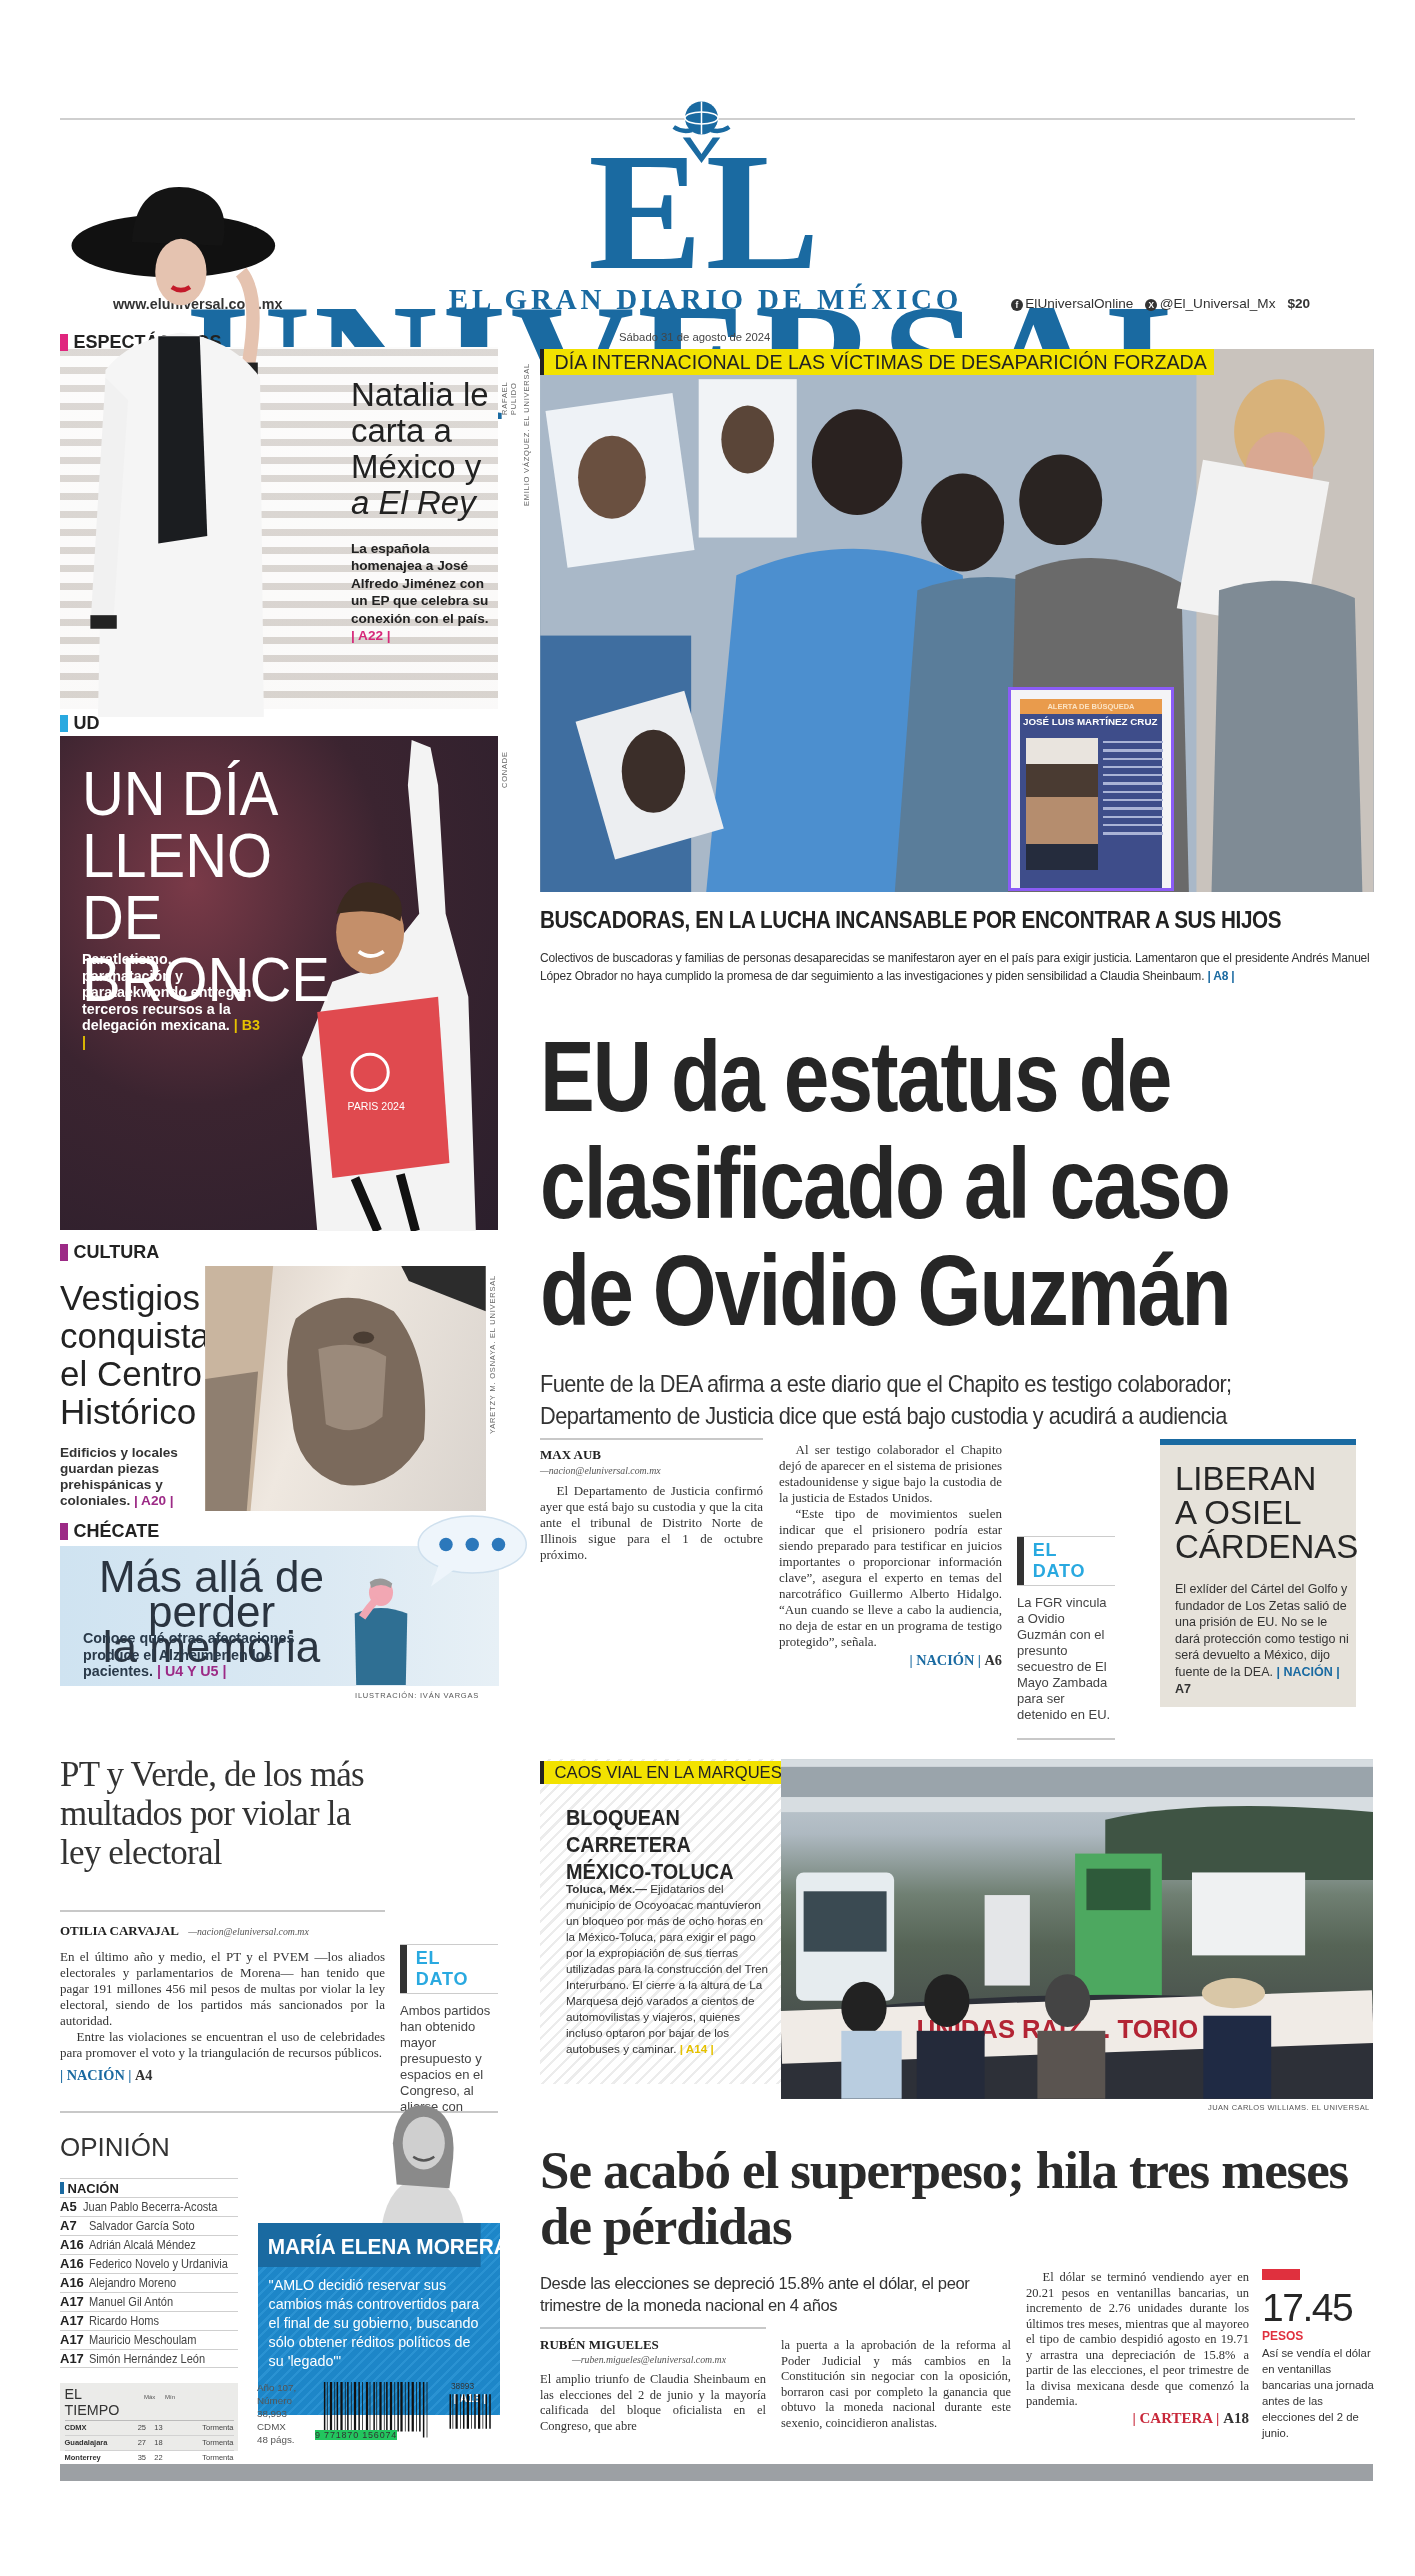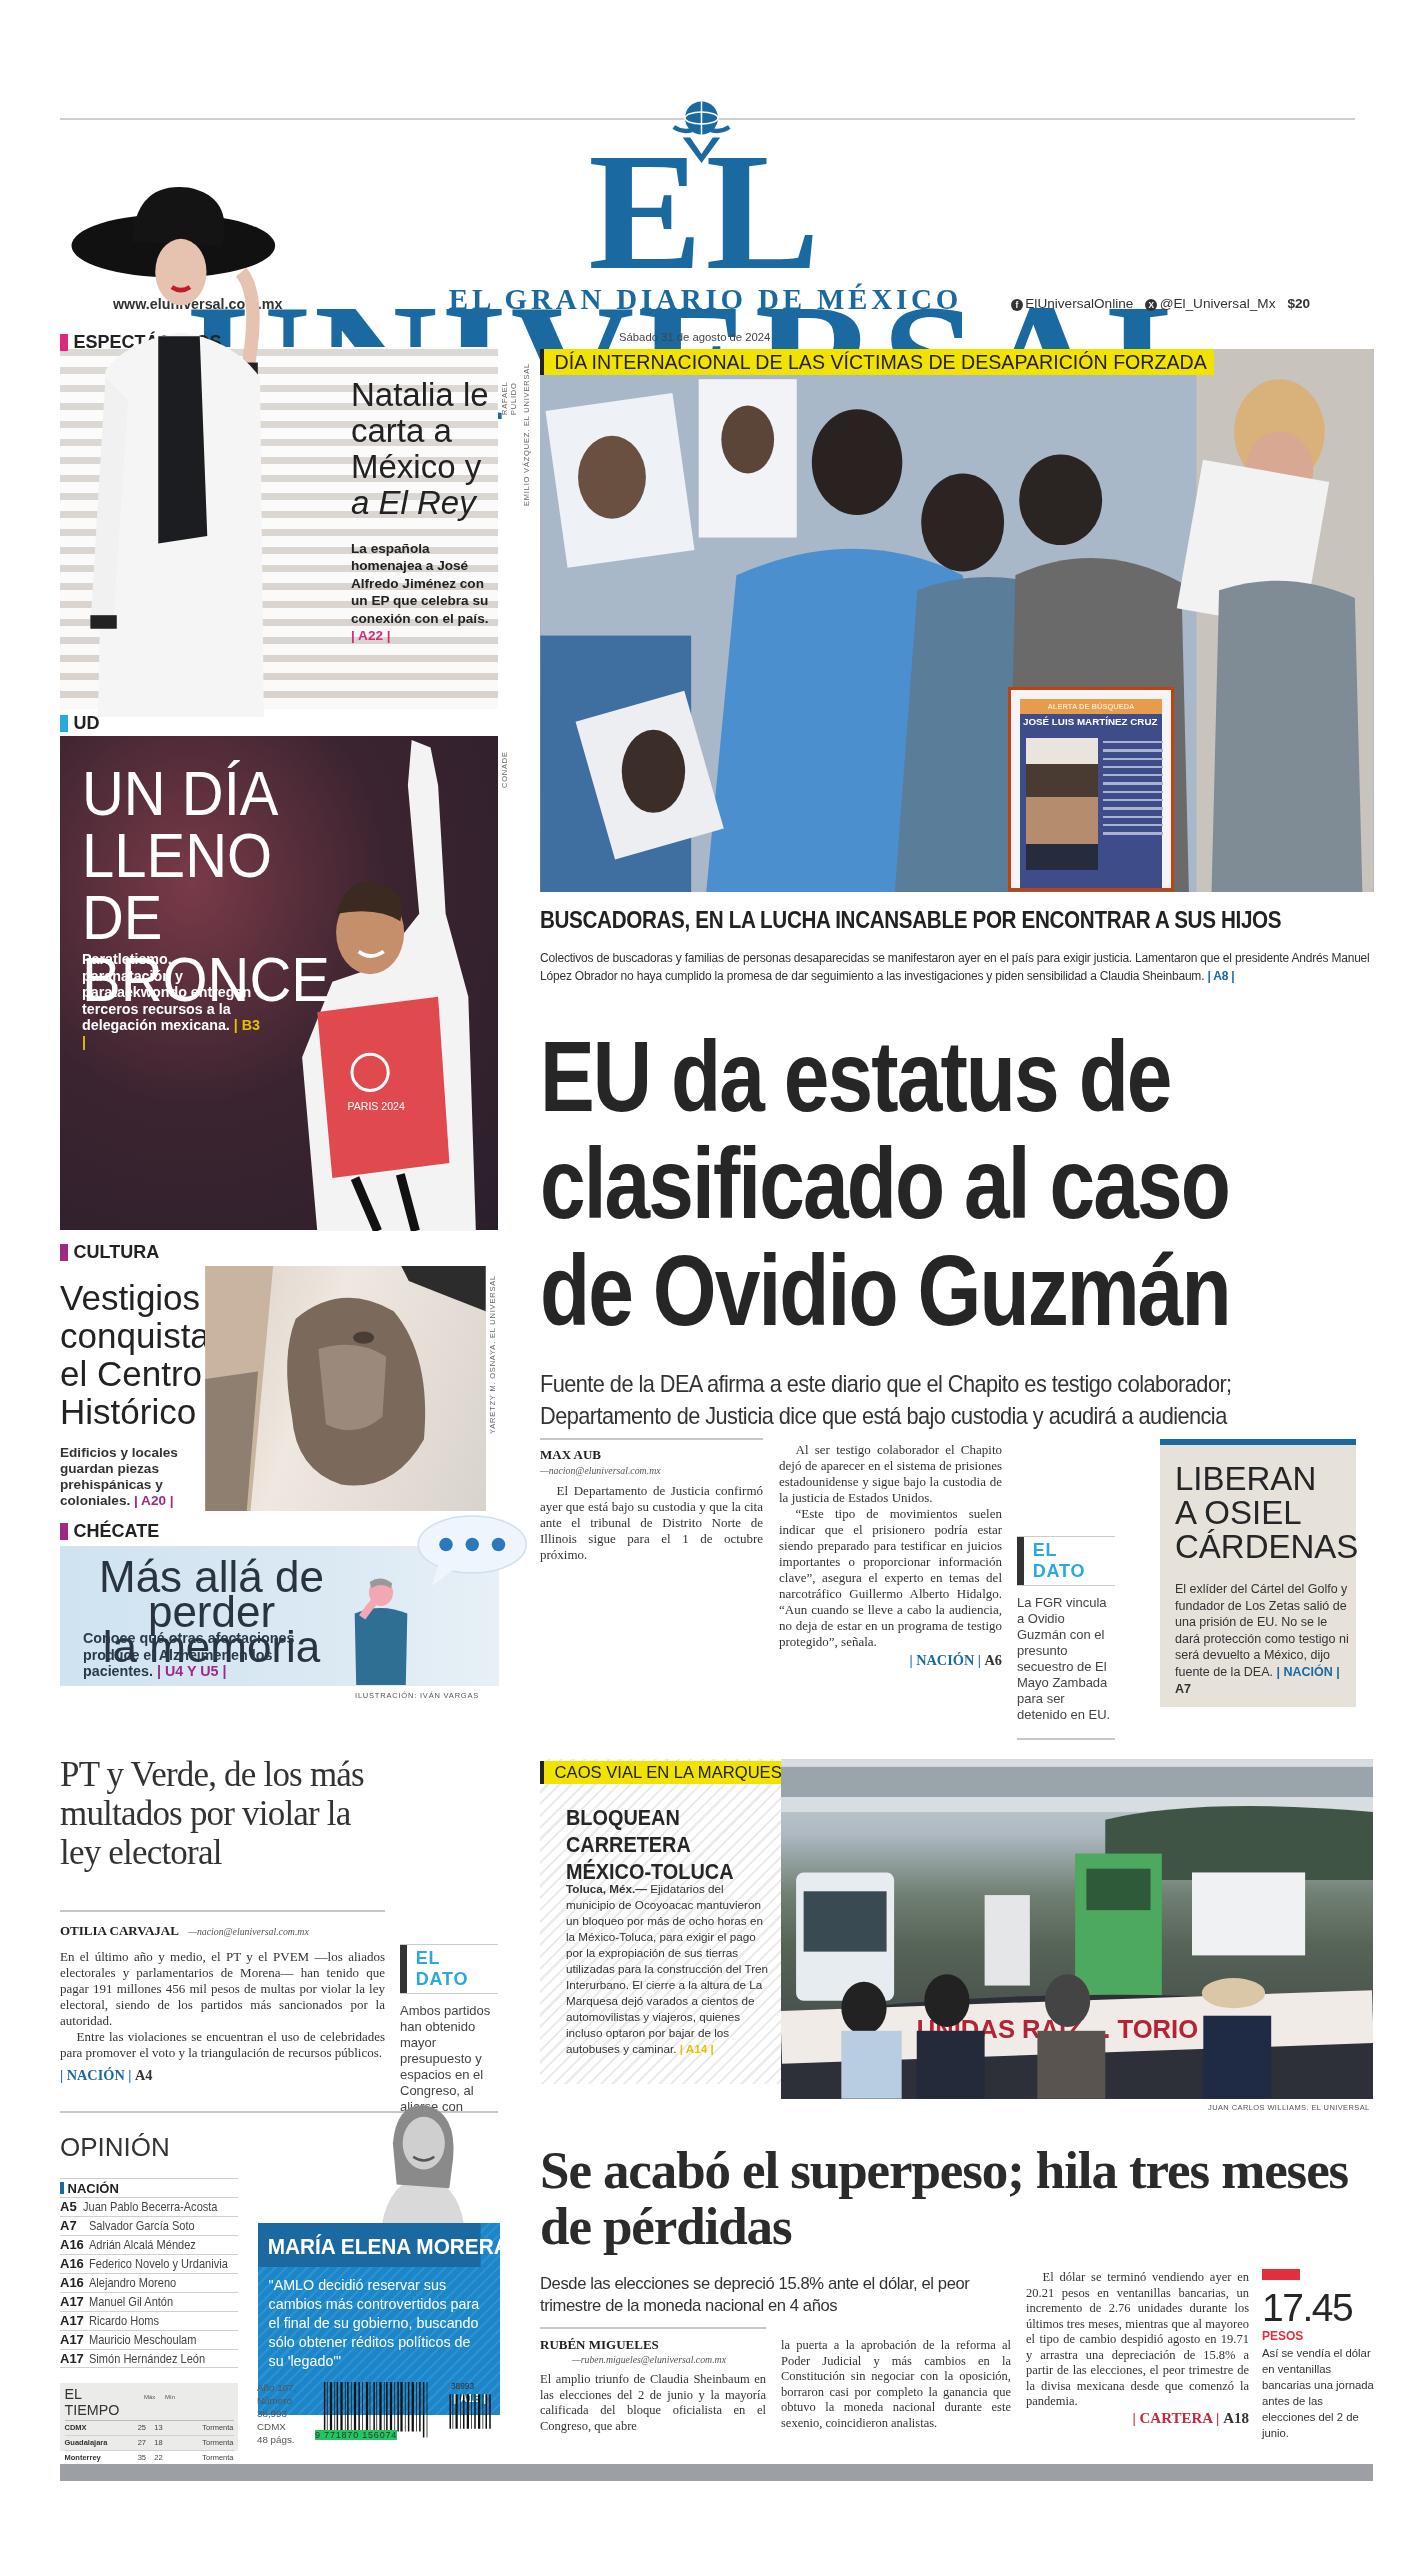--- a/index.html
+++ b/index.html
@@ -68,21 +68,21 @@
   .chec-body { left: 83px; top: 1630px; width: 249px; font-size: 14.3px; line-height: 16.6px; font-weight: 700; color: #2a3a4a; }
   .bubble { left: 408px; top: 1513px; width: 121px; height: 75px; }
   .chec-credit { left: 355px; top: 1691px; font-size: 7.5px; color: #555; letter-spacing: 0.8px; }
 
   
   .main-photo { left: 540px; top: 349px; width: 834px; height: 543px; overflow: hidden;
                 background: linear-gradient(180deg, #b7c4d2 0%, #9fb2c4 40%, #566c85 100%); }
   .kicker-yellow { background: #f2e200; color: #222; font-family: "Liberation Sans Narrow", "Liberation Sans", sans-serif;
                    font-size: 19.6px; padding: 1.5px 7.5px 1.5px 10.6px; border-left: 4.5px solid #222; white-space: nowrap; }
   .main-kicker { left: 540px; top: 349px; }
-  .poster { left: 1008px; top: 687px; width: 166px; height: 204px; background: #f4f4f6; border: 3px solid #c2410c; }
+  .poster { left: 1008px; top: 687px; width: 166px; height: 204px; background: #f4f4f6; border: 3px solid #8b5cf6; }
   .poster-in { position: absolute; left: 9px; top: 9px; right: 9px; bottom: 0; background: #3e4d8a; }
   .poster-head { position: absolute; left: 0; right: 0; top: 0; height: 15px; background: #e99b4c; color: #fbe3c4;
                  font-size: 7.5px; font-weight: 700; text-align: center; line-height: 15px; }
   .poster-name { position: absolute; left: 3px; top: 16.6px; color: #fff; font-size: 9.8px; font-weight: 700; white-space: nowrap; }
   .poster-face { position: absolute; left: 6px; top: 39px; width: 72px; height: 132px; background: linear-gradient(#e9e4de 0 20%, #4a3b32 20% 45%, #b58d6e 45% 80%, #252c3d 80%); }
   .poster-lines { position: absolute; left: 83px; top: 42px; width: 60px; }
   .poster-lines div { height: 2.3px; background: #aab3d6; margin-bottom: 6px; }
 
   .photo-cap-title { left: 540px; top: 906px; font-family: "Liberation Sans Narrow", "Liberation Sans", sans-serif;
                      font-weight: 700; font-size: 24px; color: #222; letter-spacing: -0.4px; transform: scaleX(.86); transform-origin: left; white-space: nowrap; }

